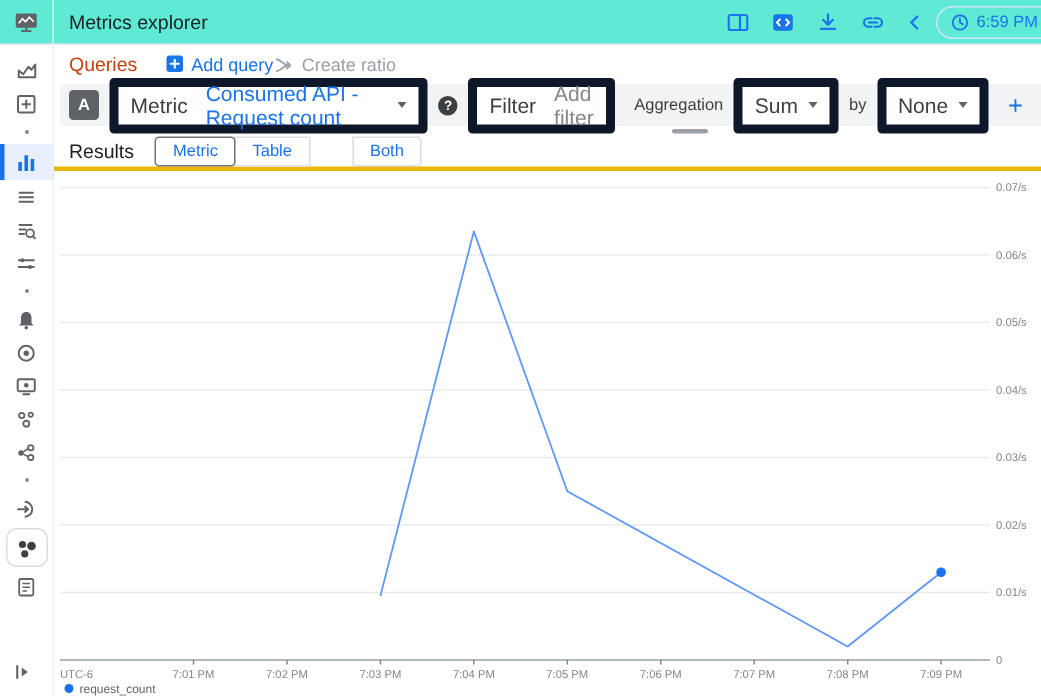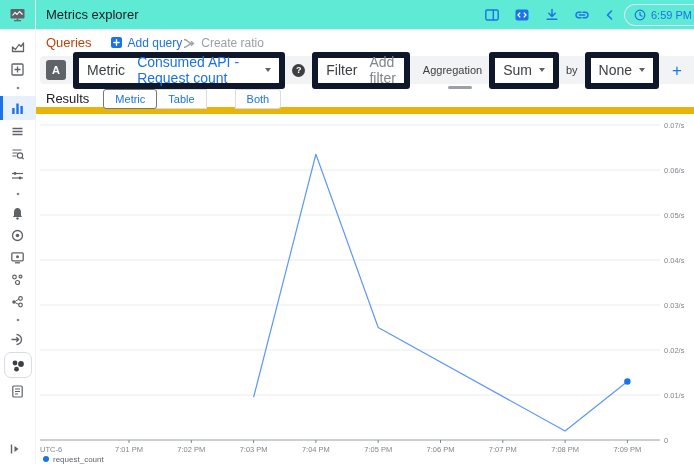--- a/index.html
+++ b/index.html
@@ -57,21 +57,21 @@
                  font-size:9px; font-weight:bold; display:flex; align-items:center; justify-content:center;
                  flex:none; cursor:pointer; }
   .filter-ctl { width:108px; }
   .placeholder { color:#80868b; }
   .gray-label { font-size:11px; color:#3c4043; font-weight:500; }
   .plus-btn { color:#1a73e8; font-size:17px; font-weight:400; padding:0 6px; cursor:pointer; line-height:1; }
   .hscroll-thumb { position:absolute; left:412px; top:30px; width:24px; height:3px;
                    background:#9aa0a6; border-radius:2px; cursor:pointer; }
 
   .results-row { height:24px; display:flex; align-items:center; padding-left:10px; margin-top:1px;
-                 border-bottom:7px solid #eab308; }
+                 border-bottom:3px solid #eab308; }
   .results-label { font-size:13px; color:#202124; font-weight:500; margin-right:14px; }
   .seg-group { display:flex; }
   .seg { font-size:11px; font-weight:500; color:#1a73e8; border:1px solid #dadce0; padding:3px 11px;
          cursor:pointer; background:#fff; margin-left:-1px; }
   .seg:first-child { margin-left:0; border-radius:3px 0 0 3px; }
   .seg:last-child { border-radius:0 3px 3px 0;margin-left:28px; }
   .seg.active { border:1px solid #747775; border-radius:3px; position:relative; z-index:1; }
 
   .chart-area { position:relative; height:352px; }
 </style>

